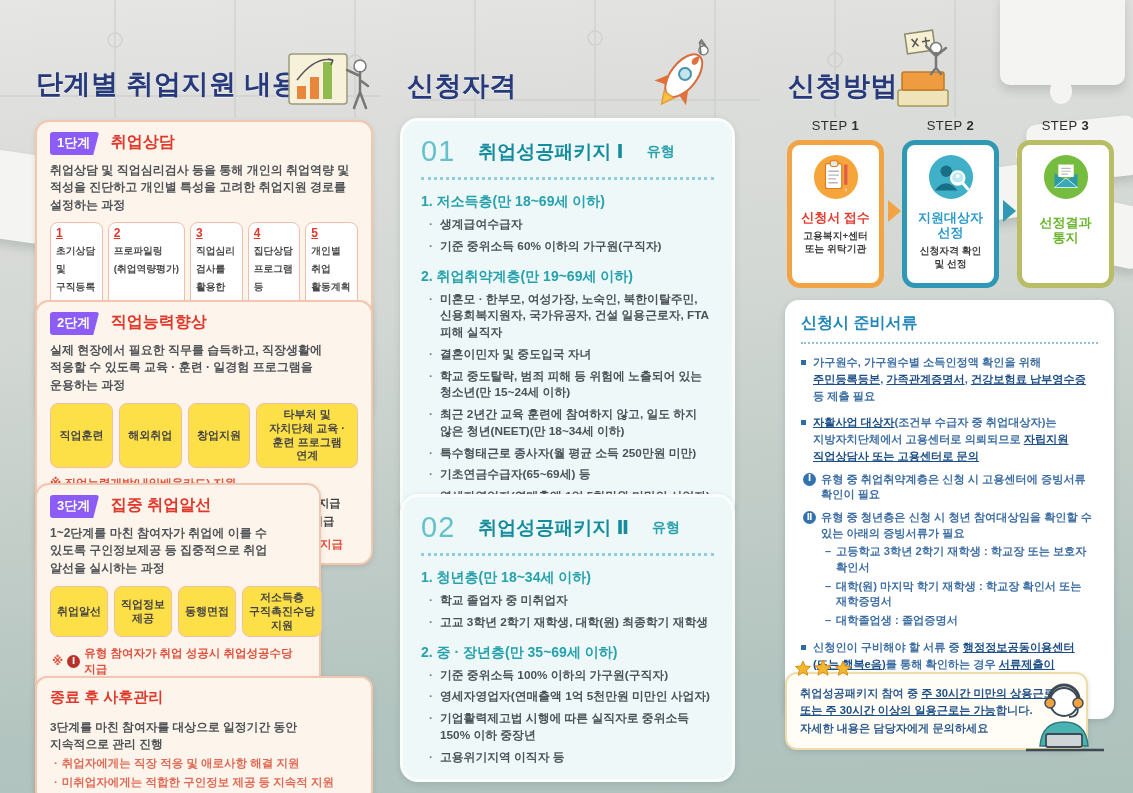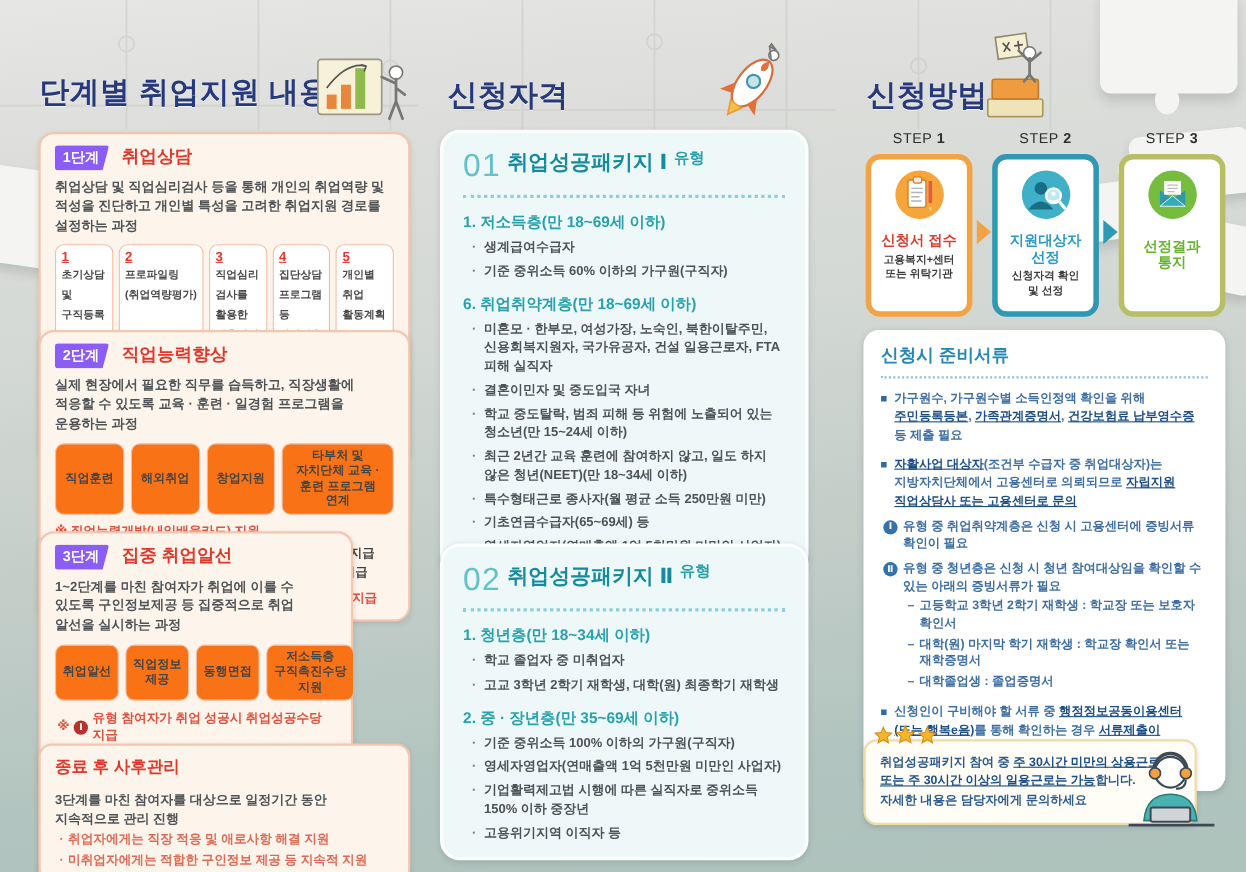--- a/index.html
+++ b/index.html
@@ -28,28 +28,28 @@
   .step-chip{flex:1;background:#fff;border:1.5px solid #f0bfa9;border-radius:8px;padding:3px 5px 4px;min-height:56px;box-sizing:border-box;}
   .step-num{color:#e0382a;font-weight:800;font-size:12px;text-decoration:underline;display:block;}
   .step-chip-label{font-size:9.8px;color:#4a4a4a;line-height:1.3;font-weight:700;margin-top:2px;word-break:keep-all;}
   .note-red{color:#e0503c;font-size:11.5px;font-weight:800;margin-top:8px;line-height:1.35;}
   .subnote{display:flex;align-items:center;gap:4px;color:#3f3f3f;font-size:11.3px;font-weight:700;margin-top:4px;margin-left:14px;line-height:1.3;}
   .subnote.redhead .head{color:#e0503c;}
   .subnote-body{color:#4f5356;font-size:11.3px;font-weight:700;margin:2px 0 0 32px;line-height:1.35;word-break:keep-all;}
   .roman-circle{width:13px;height:13px;border-radius:50%;background:#b8322b;color:#fff;font-size:8.5px;display:inline-flex;align-items:center;justify-content:center;font-weight:800;flex:none;}
   .roman-circle.blue{background:#3273ae;}
   .chips-row{display:flex;gap:6px;margin-top:9px;align-items:stretch;}
-  .chip{background:#f97316;border:1.5px solid #f0bfa9;border-radius:8px;padding:4px 6px;font-size:11px;font-weight:800;color:#444;display:flex;align-items:center;justify-content:center;text-align:center;line-height:1.25;word-break:keep-all;flex:1;}
+  .chip{background:#fde047;border:1.5px solid #f0bfa9;border-radius:8px;padding:4px 6px;font-size:11px;font-weight:800;color:#444;display:flex;align-items:center;justify-content:center;text-align:center;line-height:1.25;word-break:keep-all;flex:1;}
   .chip.wide{flex:1.8;}
   .seq{display:flex;gap:20px;margin-left:12px;margin-top:4px;}
   .lcard4-title{color:#e0382a;font-weight:800;font-size:15px;}
   .lcard4-bullet{color:#e06a55;font-size:11.5px;font-weight:700;margin:3px 0 0 4px;line-height:1.35;}
   .lcard4-bullet::before{content:"·";margin-right:4px;color:#e06a55;}
   
-  .pkg-head{display:flex;align-items:flex-start;gap:6px;border-bottom:3px dotted #8ecddb;padding-bottom:9px;}
+  .pkg-head{display:flex;align-items:center;gap:23px;border-bottom:3px dotted #8ecddb;padding-bottom:9px;}
   .pkg-num{font-size:29px;color:#64c0ca;font-weight:500;letter-spacing:1px;}
   .pkg-title{font-size:19px;color:#158c9e;font-weight:800;}
   .pkg-tail{font-size:14px;color:#2aa0ac;font-weight:700;font-family:Liberation Serif, serif;}
   .sec-heading{color:#27a2ad;font-weight:800;font-size:14px;margin-top:13px;}
   .m-bullet{position:relative;padding-left:11px;font-size:11.8px;color:#4b5258;line-height:1.42;margin:5px 0 0 8px;word-break:keep-all;font-weight:600;}
   .m-bullet::before{content:"·";position:absolute;left:0;font-weight:800;color:#717880;}
   
   .step-label{position:absolute;font-size:13px;color:#2e2e2e;letter-spacing:.5px;width:97px;text-align:center;}
   .step-label b{font-weight:800;}
   .step-box{position:absolute;width:97px;height:148px;border-radius:13px;background:#fff;box-sizing:border-box;padding-top:9px;text-align:center;}
@@ -236,21 +236,21 @@
 
   <section class="card teal" style="left:400px;top:118px;width:335px;min-height:360px;border-radius:18px;">
     <div class="pkg-head">
       <span class="pkg-num">01</span>
       <span class="pkg-title">취업성공패키지 Ⅰ</span>
       <span class="pkg-tail">유형</span>
     </div>
     <div class="sec-heading">1. 저소득층(만 18~69세 이하)</div>
     <div class="m-bullet">생계급여수급자</div>
     <div class="m-bullet">기준 중위소득 60% 이하의 가구원(구직자)</div>
-    <div class="sec-heading">6. 취업취약계층(만 18~69세 이하)</div>
+    <div class="sec-heading">2. 취업취약계층(만 19~69세 이하)</div>
     <div class="m-bullet">미혼모 · 한부모, 여성가장, 노숙인, 북한이탈주민, 신용회복지원자, 국가유공자, 건설 일용근로자, FTA 피해 실직자</div>
     <div class="m-bullet">결혼이민자 및 중도입국 자녀</div>
     <div class="m-bullet">학교 중도탈락, 범죄 피해 등 위험에 노출되어 있는 청소년(만 15~24세 이하)</div>
     <div class="m-bullet">최근 2년간 교육 훈련에 참여하지 않고, 일도 하지 않은 청년(NEET)(만 18~34세 이하)</div>
     <div class="m-bullet">특수형태근로 종사자(월 평균 소득 250만원 미만)</div>
     <div class="m-bullet">기초연금수급자(65~69세) 등</div>
     <div class="m-bullet">영세자영업자(연매출액 1억 5천만원 미만인 사업자)</div>
   </section>
 
   <section class="card teal" style="left:400px;top:494px;width:335px;min-height:280px;border-radius:18px;">

